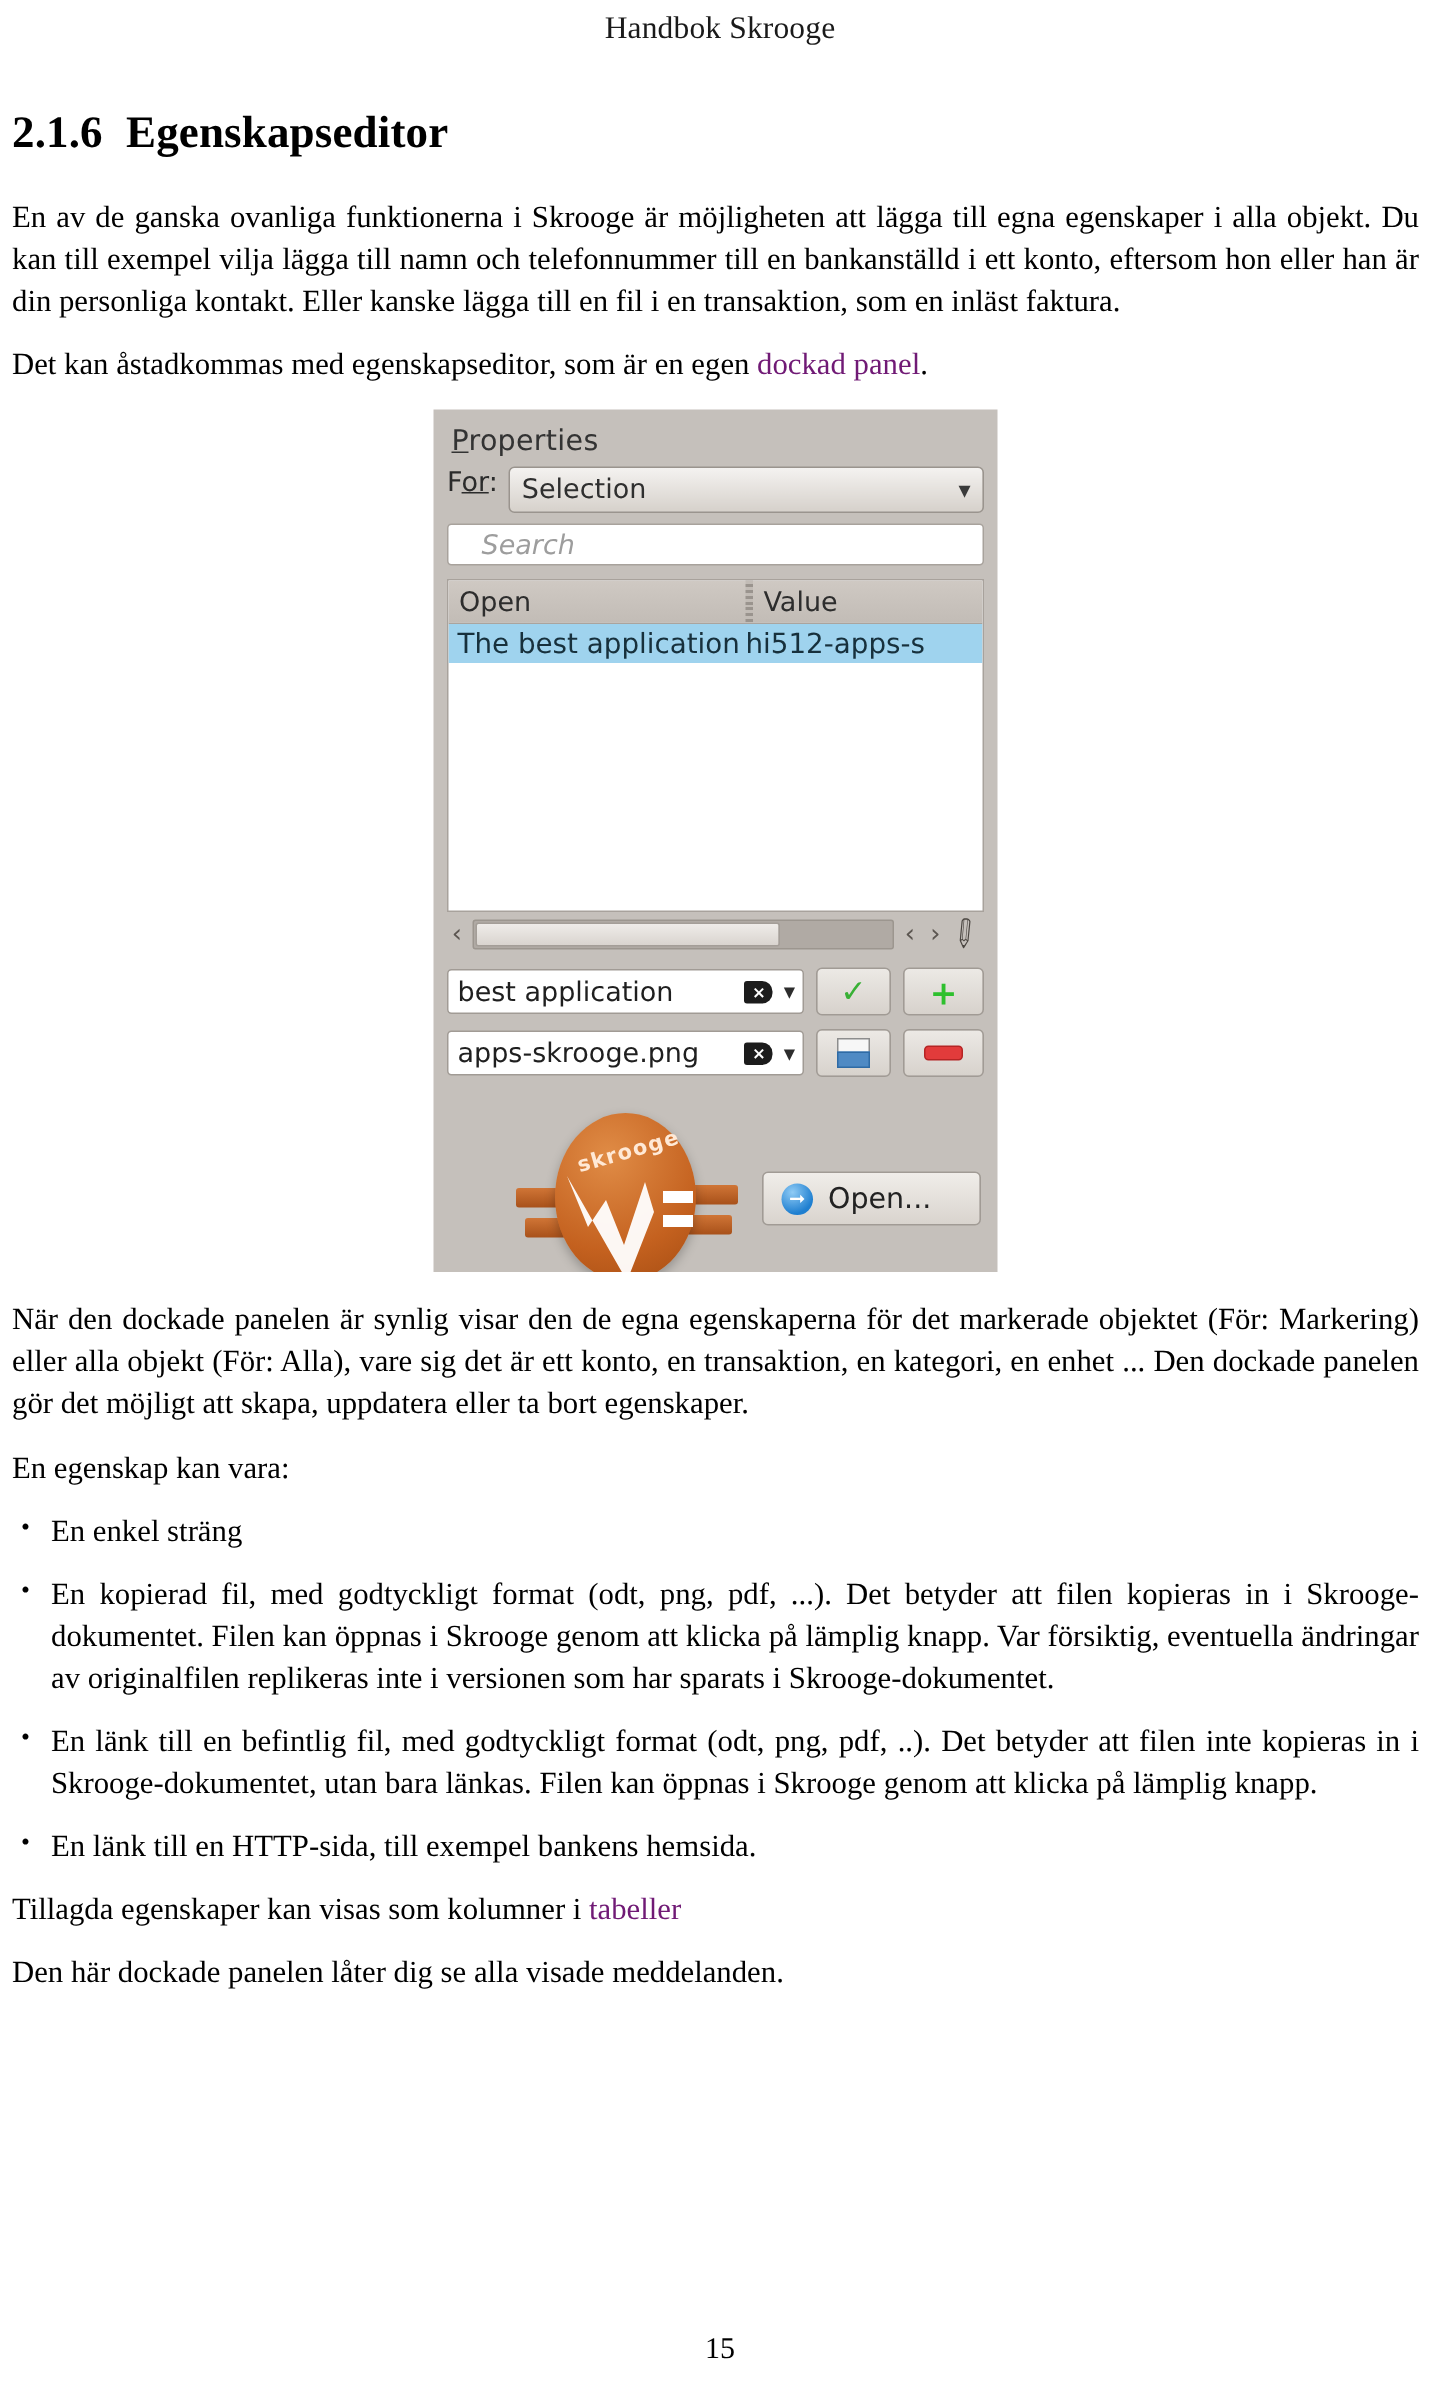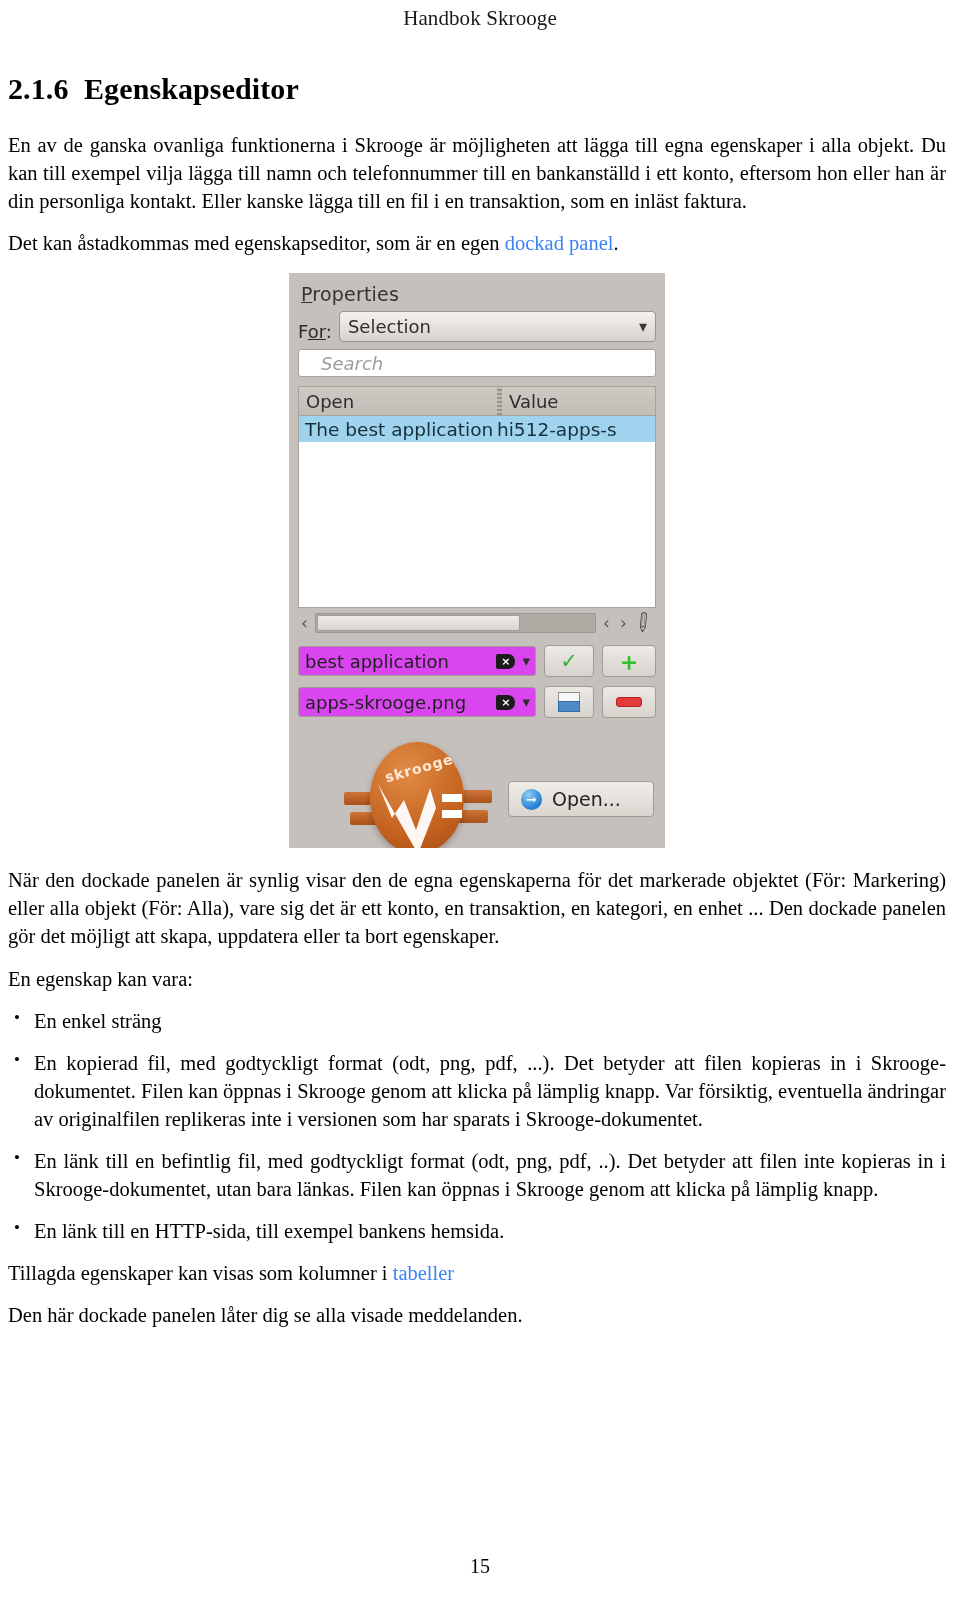--- a/index.html
+++ b/index.html
@@ -59,21 +59,21 @@
     font-size: 20.5px;
     line-height: 1.37;
     margin: 0 0 14px 0;
     text-align: justify;
     text-justify: inter-word;
     hyphens: none;
   }
   p.body.last-loose { text-align: left; }
 
   a.doclink {
-    color: #3b82f6;
+    color: #701a75;
     text-decoration: none;
   }
 
   
   .figure {
     margin: 16px 0 18px 0;
     display: flex;
     justify-content: center;
   }
 
@@ -93,21 +93,21 @@
   .panel-title {
     font-size: 19px;
     color: #333;
     margin: 2px 0 6px 3px;
     letter-spacing: .2px;
   }
   .panel-title u { text-decoration: underline; }
 
   .for-row {
     display: flex;
-    align-items: flex-end;
+    align-items: flex-start;
     gap: 7px;
     margin-bottom: 7px;
   }
   .for-label {
     font-size: 18px;
     color: #2b2b2b;
     white-space: nowrap;
   }
   .for-label u { text-decoration: underline; }
 
@@ -230,21 +230,21 @@
   
   .edit-row {
     display: flex;
     align-items: center;
     gap: 8px;
     margin-top: 9px;
   }
   .edit-combo {
     flex: 1;
     height: 30px;
-    background: #d946ef;
+    background: #ffffff;
     border: 1px solid #a19b95;
     border-radius: 3px;
     display: flex;
     align-items: center;
     padding: 0 5px 0 6px;
     box-sizing: border-box;
     font-size: 18px;
     color: #1f1f1f;
     white-space: nowrap;
     overflow: hidden;

